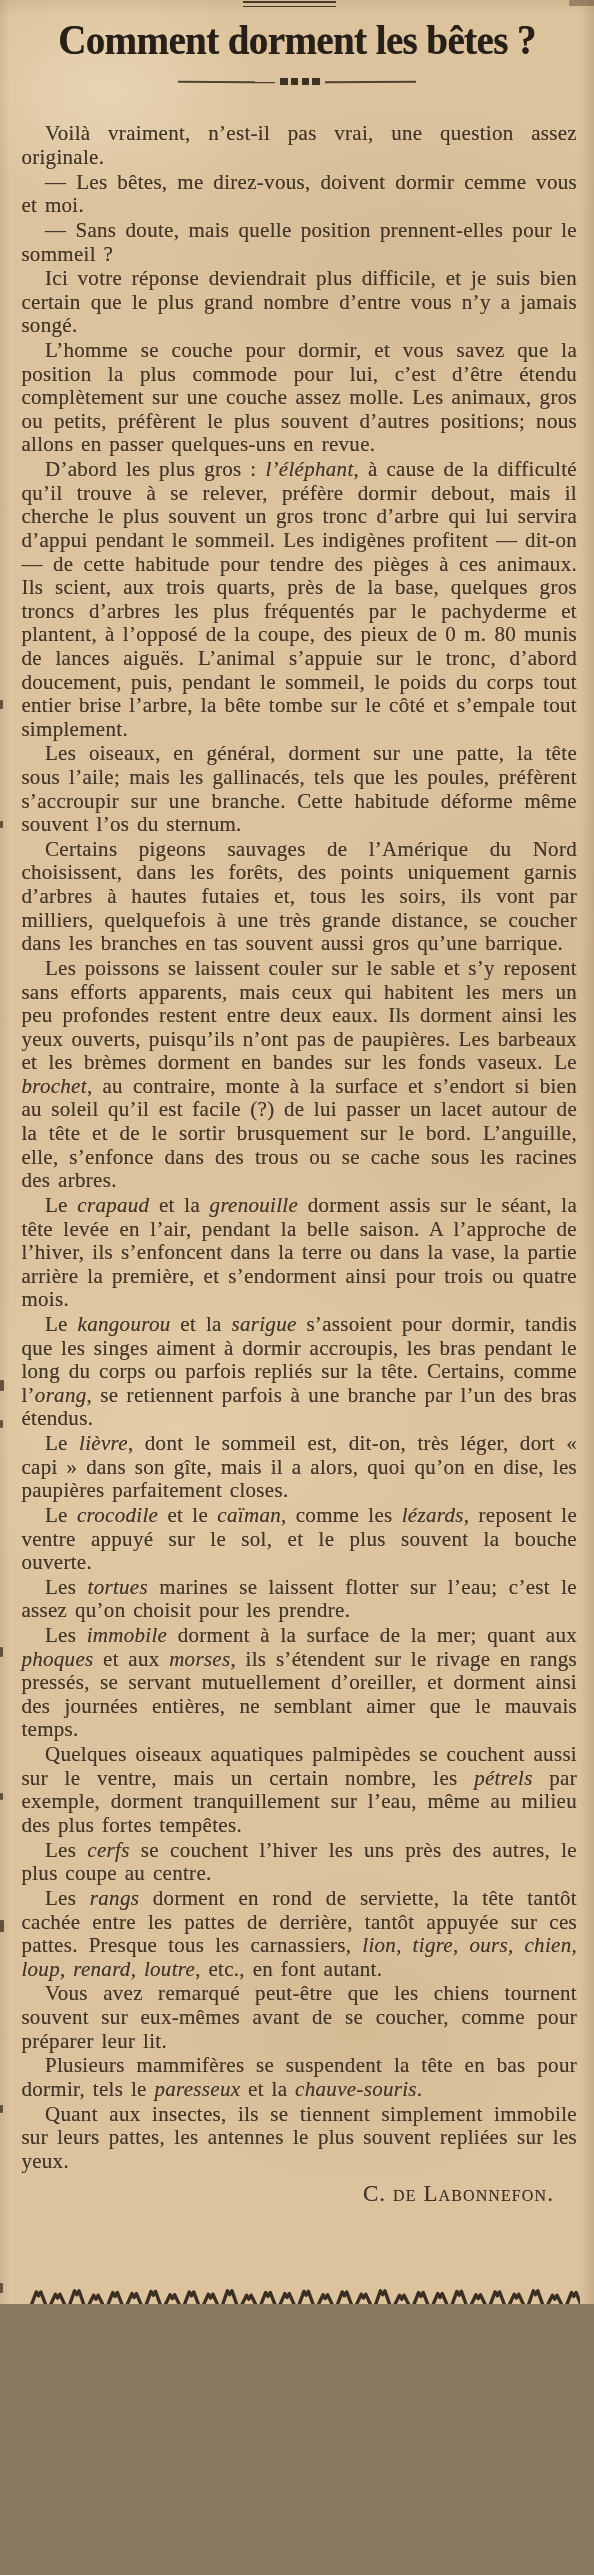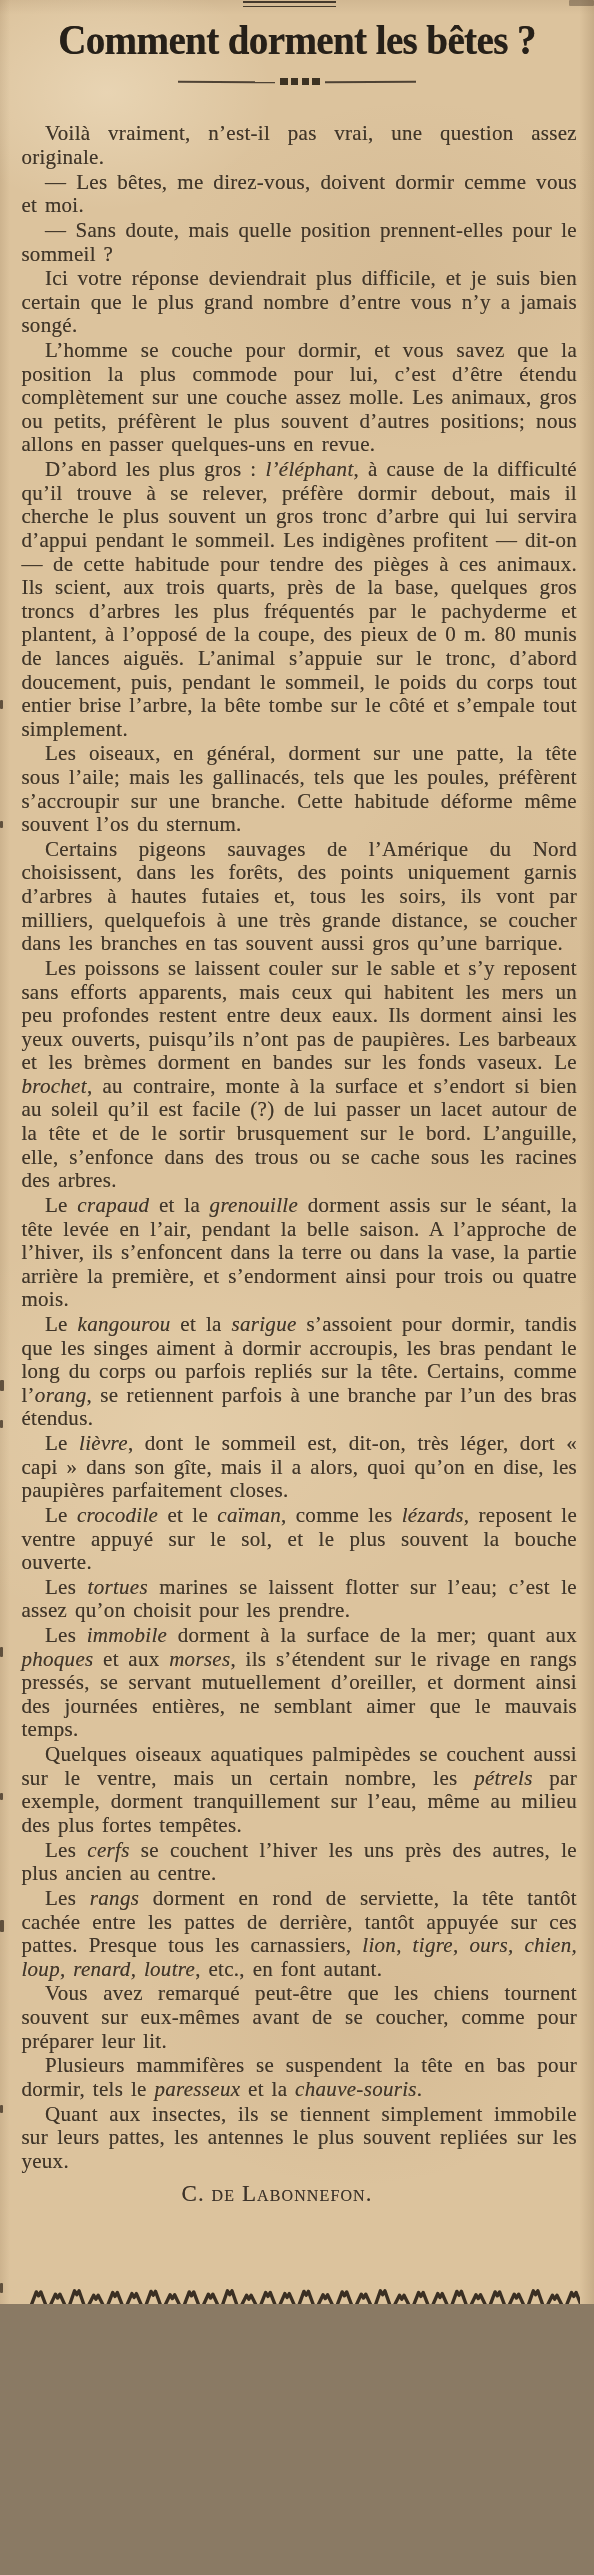--- a/index.html
+++ b/index.html
@@ -56,21 +56,21 @@
     letter-spacing:0.3px;
     word-spacing:2.2px;
     color:var(--ink,#40362a);
     text-shadow:0 0 0.6px rgba(70,52,34,.55);
   }
   .body p{margin:0 0 1.1px 0;text-indent:23.6px;}
   .body i{font-style:italic;}
   .signature{
     margin-top:7.9px;
     padding-right:40px;
-    text-align:center;
+    text-align:right;
     font-variant:small-caps;
     letter-spacing:1.1px;
     font-size:23px;
     color:#3c332a;
     text-shadow:0 0 0.6px rgba(70,52,34,.55);
   }
   .zigzag{
     position:absolute;left:29px;bottom:-7.9px;width:551px;height:29px;
   }
   .ink-marks div{
@@ -107,21 +107,21 @@
       <p><span>Les oiseaux, en général, dorment sur une patte, la tête sous l’aile; mais les gallinacés, tels que les poules, préfèrent s’accroupir sur une branche. Cette habitude déforme même souvent l’os du sternum.</span></p>
       <p><span>Certains pigeons sauvages de l’Amérique du Nord choisissent, dans les forêts, des points uniquement garnis d’arbres à hautes futaies et, tous les soirs, ils vont par milliers, quelquefois à une très grande distance, se coucher dans les branches en tas souvent aussi gros qu’une barrique.</span></p>
       <p><span>Les poissons se laissent couler sur le sable et s’y reposent sans efforts apparents, mais ceux qui habitent les mers un peu profondes restent entre deux eaux. Ils dorment ainsi les yeux ouverts, puisqu’ils n’ont pas de paupières. Les barbeaux et les brèmes dorment en bandes sur les fonds vaseux. Le </span><i>brochet</i><span>, au contraire, monte à la surface et s’endort si bien au soleil qu’il est facile (?) de lui passer un lacet autour de la tête et de le sortir brusquement sur le bord. L’anguille, elle, s’enfonce dans des trous ou se cache sous les racines des arbres.</span></p>
       <p><span>Le </span><i>crapaud</i><span> et la </span><i>grenouille</i><span> dorment assis sur le séant, la tête levée en l’air, pendant la belle saison. A l’approche de l’hiver, ils s’enfoncent dans la terre ou dans la vase, la partie arrière la première, et s’endorment ainsi pour trois ou quatre mois.</span></p>
       <p><span>Le </span><i>kangourou</i><span> et la </span><i>sarigue</i><span> s’assoient pour dormir, tandis que les singes aiment à dormir accroupis, les bras pendant le long du corps ou parfois repliés sur la tête. Certains, comme l’</span><i>orang</i><span>, se retiennent parfois à une branche par l’un des bras étendus.</span></p>
       <p><span>Le </span><i>lièvre</i><span>, dont le sommeil est, dit-on, très léger, dort « capi » dans son gîte, mais il a alors, quoi qu’on en dise, les paupières parfaitement closes.</span></p>
       <p><span>Le </span><i>crocodile</i><span> et le </span><i>caïman</i><span>, comme les </span><i>lézards</i><span>, reposent le ventre appuyé sur le sol, et le plus souvent la bouche ouverte.</span></p>
       <p><span>Les </span><i>tortues</i><span> marines se laissent flotter sur l’eau; c’est le assez qu’on choisit pour les prendre.</span></p>
       <p><span>Les </span><i>immobile</i><span> dorment à la surface de la mer; quant aux </span><i>phoques</i><span> et aux </span><i>morses</i><span>, ils s’étendent sur le rivage en rangs pressés, se servant mutuellement d’oreiller, et dorment ainsi des journées entières, ne semblant aimer que le mauvais temps.</span></p>
       <p><span>Quelques oiseaux aquatiques palmipèdes se couchent aussi sur le ventre, mais un certain nombre, les </span><i>pétrels</i><span> par exemple, dorment tranquillement sur l’eau, même au milieu des plus fortes tempêtes.</span></p>
-      <p><span>Les </span><i>cerfs</i><span> se couchent l’hiver les uns près des autres, le plus ancien au centre.</span></p>
+      <p><span>Les </span><i>cerfs</i><span> se couchent l’hiver les uns près des autres, le plus coupe au centre.</span></p>
       <p><span>Les </span><i>rangs</i><span> dorment en rond de serviette, la tête tantôt cachée entre les pattes de derrière, tantôt appuyée sur ces pattes. Presque tous les carnassiers, </span><i>lion, tigre, ours, chien, loup, renard, loutre</i><span>, etc., en font autant.</span></p>
       <p><span>Vous avez remarqué peut-être que les chiens tournent souvent sur eux-mêmes avant de se coucher, comme pour préparer leur lit.</span></p>
       <p><span>Plusieurs mammifères se suspendent la tête en bas pour dormir, tels le </span><i>paresseux</i><span> et la </span><i>chauve-souris</i><span>.</span></p>
       <p><span>Quant aux insectes, ils se tiennent simplement immobile sur leurs pattes, les antennes le plus souvent repliées sur les yeux.</span></p>
     </div>
 
   <div class="signature">C. de Labonnefon.</div>
 
   <svg class="zigzag" viewBox="0 0 980 52" preserveAspectRatio="none">
     <path fill="none" stroke="#3a2f23" stroke-width="6" stroke-linejoin="round" stroke-linecap="round" d="M4,40 l9,-24 l4,7 l4,-7 l9,24 l4,6 l4,-6 l9,-20 l4,7 l4,-7 l9,20 l4,6 l4,-6 l9,-26 l4,7 l4,-7 l9,26 l4,6 l4,-6 l9,-18 l4,7 l4,-7 l9,18 l4,6 l4,-6 l9,-23 l4,7 l4,-7 l9,23 l4,6 l4,-6 l9,-21 l4,7 l4,-7 l9,21 l4,6 l4,-6 l9,-25 l4,7 l4,-7 l9,25 l4,6 l4,-6 l9,-19 l4,7 l4,-7 l9,19 l4,6 l4,-6 l9,-24 l4,7 l4,-7 l9,24 l4,6 l4,-6 l9,-20 l4,7 l4,-7 l9,20 l4,6 l4,-6 l9,-26 l4,7 l4,-7 l9,26 l4,6 l4,-6 l9,-18 l4,7 l4,-7 l9,18 l4,6 l4,-6 l9,-23 l4,7 l4,-7 l9,23 l4,6 l4,-6 l9,-21 l4,7 l4,-7 l9,21 l4,6 l4,-6 l9,-25 l4,7 l4,-7 l9,25 l4,6 l4,-6 l9,-19 l4,7 l4,-7 l9,19 l4,6 l4,-6 l9,-24 l4,7 l4,-7 l9,24 l4,6 l4,-6 l9,-20 l4,7 l4,-7 l9,20 l4,6 l4,-6 l9,-26 l4,7 l4,-7 l9,26 l4,6 l4,-6 l9,-18 l4,7 l4,-7 l9,18 l4,6 l4,-6 l9,-23 l4,7 l4,-7 l9,23 l4,6 l4,-6 l9,-21 l4,7 l4,-7 l9,21 l4,6 l4,-6 l9,-25 l4,7 l4,-7 l9,25 l4,6 l4,-6 l9,-19 l4,7 l4,-7 l9,19 l4,6 l4,-6 l9,-24 l4,7 l4,-7 l9,24 l4,6 l4,-6 l9,-20 l4,7 l4,-7 l9,20 l4,6 l4,-6 l9,-26 l4,7 l4,-7 l9,26 l4,6 l4,-6 l9,-18 l4,7 l4,-7 l9,18 l4,6 l4,-6 l9,-23 l4,7 l4,-7 l9,23 l4,6 l4,-6"></path>

